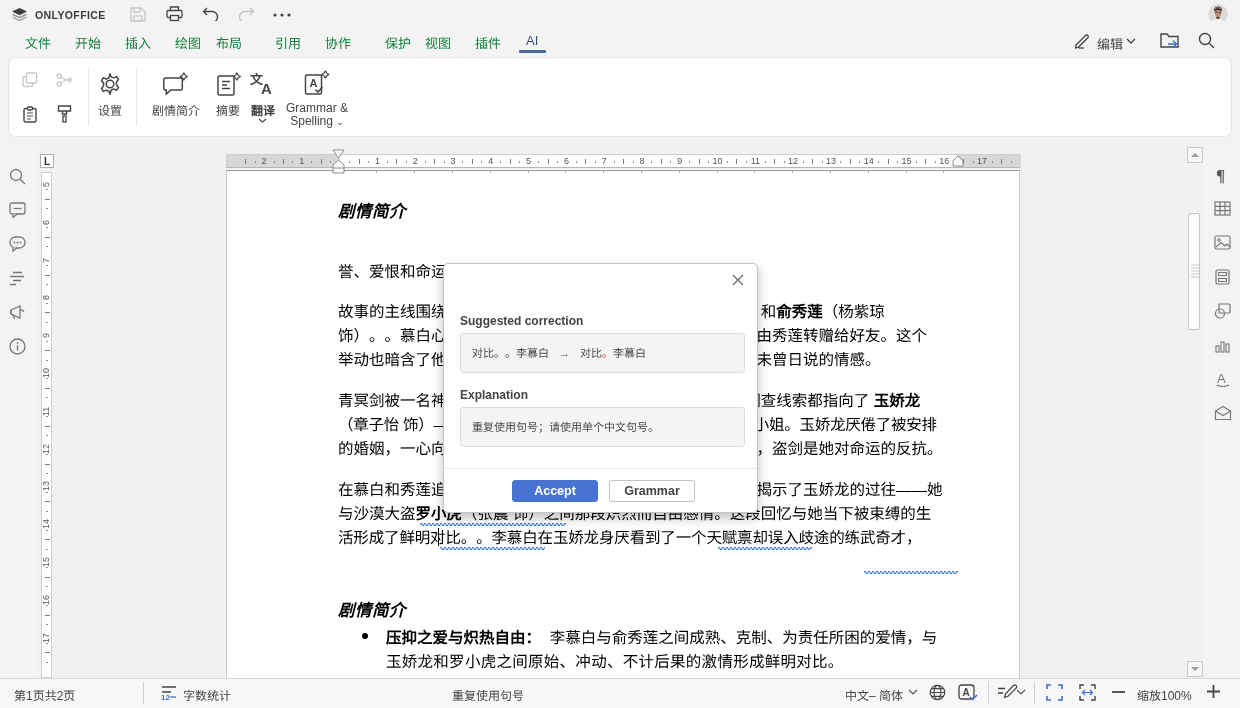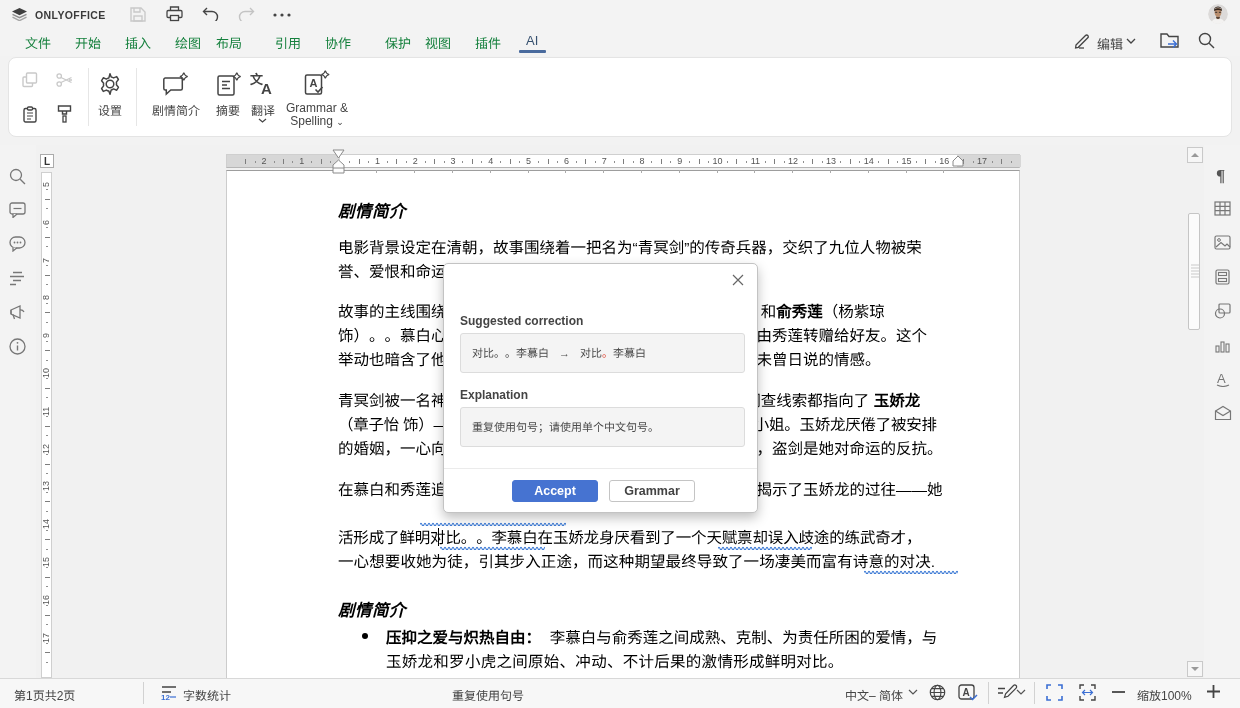--- a/index.html
+++ b/index.html
@@ -169,21 +169,21 @@
 <svg class="abs " style="left:216px;top:72px;" width="26" height="24" viewBox="0 0 26 24" fill="none">
       <path d="M3 2 h13 a1.5 1.5 0 0 1 1.5 1.5 v16 a1.5 1.5 0 0 1 -1.5 1.5 h-13 a1.5 1.5 0 0 1 -1.5 -1.5 v-16 A1.5 1.5 0 0 1 3 2 Z" stroke="#444" stroke-width="1.5" transform="translate(0.5,2)"></path>
       <path d="M6 9.5 h8 M6 13 h5 M6 16.5 h8" stroke="#444" stroke-width="1.4"></path>
       <path d="M20.8 0.6 Q21.6 3.7 24.7 4.5 Q21.6 5.3 20.8 8.4 Q20 5.3 16.9 4.5 Q20 3.7 20.8 0.6 Z" fill="#fff" stroke="#444" stroke-width="1.15"></path>
     </svg>
 <div class="tblbl" style="left:204px;top:101px;width:48px;">摘要</div>
 <svg class="abs " style="left:250px;top:72px;" width="26" height="24" viewBox="0 0 26 24" fill="none">
       <text x="0" y="12" font-size="13" font-weight="bold" fill="#444" font-family="Liberation Sans">文</text>
       <text x="11" y="22" font-size="15" font-weight="bold" fill="#444" font-family="Liberation Sans">A</text>
     </svg>
-<div class="tblbl" style="left:239px;top:101px;width:48px;">翻译</div>
+<div class="tblbl" style="left:239px;top:101px;width:48px;font-weight:bold;">翻译</div>
 <svg class="abs " style="left:258px;top:118px;" width="9" height="5" viewBox="0 0 9 5" fill="none">
       <path d="M1 1 L4.5 4 L8 1" stroke="#444" stroke-width="1.2"></path>
     </svg>
 <svg class="abs " style="left:303px;top:70px;" width="28" height="26" viewBox="0 0 28 26" fill="none">
       <path d="M3 2 h13 a1.5 1.5 0 0 1 1.5 1.5 v16 a1.5 1.5 0 0 1 -1.5 1.5 h-13 a1.5 1.5 0 0 1 -1.5 -1.5 v-16 A1.5 1.5 0 0 1 3 2 Z" stroke="#444" stroke-width="1.5" transform="translate(1,3)"></path>
       <text x="6.5" y="17" font-size="11" font-weight="bold" fill="#444" font-family="Liberation Sans">A</text>
       <path d="M12.5 19.5 l2.5 2.5 L19.5 17" stroke="#444" stroke-width="1.6" fill="none"></path>
       <g transform="translate(1.5,0)">
         <path d="M20.8 0.6 Q21.6 3.7 24.7 4.5 Q21.6 5.3 20.8 8.4 Q20 5.3 16.9 4.5 Q20 3.7 20.8 0.6 Z" fill="#fff" stroke="#444" stroke-width="1.15"></path>
       </g>
@@ -426,31 +426,30 @@
 <div id="sbup" style="top:147px"><svg width="14" height="14" viewBox="0 0 14 14">
         <path d="M3 9 L7 5 L11 9 Z" fill="#999"></path>
       </svg></div>
 <div id="sbthumb"><svg width="12" height="14" viewBox="0 0 12 14" style="margin-top:50px">
         <path d="M2 1 h8 M2 4 h8 M2 7 h8 M2 10 h8 M2 13 h8" stroke="#c9c9c9"></path>
       </svg></div>
 <div id="sbdn" style="top:661px"><svg width="14" height="14" viewBox="0 0 14 14">
         <path d="M3 5 L7 9 L11 5 Z" fill="#999"></path>
       </svg></div>
 <div class="dl" style="left:338px;top:201px;font-size:16.5px;letter-spacing:0.5px;font-weight:bold;font-style:italic;"><span style="font-family:'Liberation Serif',serif">剧情简介</span></div>
-    <div class="dl" style="left:338px;top:238px;font-size:15.5px;">电影背景设定在清朝，故事围绕着一把名为“青冥剑”的传奇兵器，交织了九位人物被荣</div>
     <div class="dl" style="left:338px;top:262px;font-size:15.5px;">誉、爱恨和命运的纠葛交织的江湖故事。</div>
     <div class="dl" style="left:338px;top:302px;font-size:15.5px;">故事的主线围绕一代大侠武当派剑术宗师李慕白（周润发 饰）和<b>俞秀莲</b>（杨紫琼</div>
     <div class="dl" style="left:338px;top:326px;font-size:15.5px;">饰）。。慕白心灰意冷，决定退出江湖，托人将青冥剑转交再由秀莲转赠给好友。这个</div>
     <div class="dl" style="left:338px;top:350px;font-size:15.5px;">举动也暗含了他对秀莲深藏于心底多年、却始终隐忍克制而从未曾日说的情感。</div>
     <div class="dl" style="left:338px;top:391px;font-size:15.5px;">青冥剑被一名神秘的蒙面飞贼突然盗走，而此后几乎所有的 调查线索都指向了 <b>玉娇龙</b></div>
     <div class="dl" style="left:338px;top:415px;font-size:15.5px;letter-spacing:-0.25px;">（章子怡 饰）——一位即将出嫁九门提督府中的大家闺秀千金小姐。玉娇龙厌倦了被安排</div>
     <div class="dl" style="left:338px;top:439px;font-size:15.5px;">的婚姻，一心向往着无拘无束、快意自由自在的江湖豪侠生活，盗剑是她对命运的反抗。</div>
     <div class="dl" style="left:338px;top:480px;font-size:15.5px;">在慕白和秀莲追查青冥宝剑下落的过程当中，一段尘封的往事揭示了玉娇龙的过往——她</div>
+    <div class="dl" style="left:338px;top:504px;font-size:15.5px;">与沙漠大盗<b>罗小虎</b>（张震 饰）之间那段炽烈而自由感情。这段回忆与她当下被束缚的生</div>
     <div class="dl" style="left:338px;top:528px;font-size:15.5px;letter-spacing:-0.15px;">活形成了鲜明对比。。李慕白在玉娇龙身厌看到了一个天赋禀却误入歧途的练武奇才，</div>
-    <div class="dl" style="left:338px;top:552px;font-size:15.5px;letter-spacing:0.1px;">一心想要收她为徒，引其步入正途，而这种期望最终导致了一场凄美而富有诗意的对决.</div>
     <div class="dl" style="left:338px;top:600px;font-size:16.5px;letter-spacing:0.5px;font-weight:bold;font-style:italic;"><span style="font-family:'Liberation Serif',serif">剧情简介</span></div>
     <div class="abs" style="left:362px;top:633px;width:6px;height:6px;border-radius:50%;background:#000"></div>
     <div class="dl" style="left:386px;top:628px;font-size:15.5px;"><b>压抑之爱与炽热自由：</b>&nbsp; 李慕白与俞秀莲之间成熟、克制、为责任所困的爱情，与</div>
     <div class="dl" style="left:386px;top:652px;font-size:15.5px;letter-spacing:0.28px;">玉娇龙和罗小虎之间原始、冲动、不计后果的激情形成鲜明对比。</div>
 <svg class="sq" style="left:420px;top:520.5px" width="146" height="5" viewBox="0 0 146 5">
       <path d="M0 3.6 q1 -2.6 2 0 q1 2.6 2 0 q1 -2.6 2 0 q1 2.6 2 0 q1 -2.6 2 0 q1 2.6 2 0 q1 -2.6 2 0 q1 2.6 2 0 q1 -2.6 2 0 q1 2.6 2 0 q1 -2.6 2 0 q1 2.6 2 0 q1 -2.6 2 0 q1 2.6 2 0 q1 -2.6 2 0 q1 2.6 2 0 q1 -2.6 2 0 q1 2.6 2 0 q1 -2.6 2 0 q1 2.6 2 0 q1 -2.6 2 0 q1 2.6 2 0 q1 -2.6 2 0 q1 2.6 2 0 q1 -2.6 2 0 q1 2.6 2 0 q1 -2.6 2 0 q1 2.6 2 0 q1 -2.6 2 0 q1 2.6 2 0 q1 -2.6 2 0 q1 2.6 2 0 q1 -2.6 2 0 q1 2.6 2 0 q1 -2.6 2 0 q1 2.6 2 0 q1 -2.6 2 0 q1 2.6 2 0 q1 -2.6 2 0 q1 2.6 2 0 q1 -2.6 2 0 q1 2.6 2 0 q1 -2.6 2 0 q1 2.6 2 0 q1 -2.6 2 0 q1 2.6 2 0 q1 -2.6 2 0 q1 2.6 2 0 q1 -2.6 2 0 q1 2.6 2 0 q1 -2.6 2 0 q1 2.6 2 0 q1 -2.6 2 0 q1 2.6 2 0 q1 -2.6 2 0 q1 2.6 2 0 q1 -2.6 2 0 q1 2.6 2 0 q1 -2.6 2 0 q1 2.6 2 0 q1 -2.6 2 0 q1 2.6 2 0 q1 -2.6 2 0 q1 2.6 2 0 q1 -2.6 2 0 q1 2.6 2 0 q1 -2.6 2 0 q1 2.6 2 0 q1 -2.6 2 0 q1 2.6 2 0 q1 -2.6 2 0 q1 2.6 2 0 q1 -2.6 2 0 q1 2.6 2 0" fill="none" stroke="#3575d3" stroke-width="1.1"></path>
     </svg>
 <svg class="sq" style="left:440px;top:545px" width="105" height="5" viewBox="0 0 105 5">
       <path d="M0 3.6 q1 -2.6 2 0 q1 2.6 2 0 q1 -2.6 2 0 q1 2.6 2 0 q1 -2.6 2 0 q1 2.6 2 0 q1 -2.6 2 0 q1 2.6 2 0 q1 -2.6 2 0 q1 2.6 2 0 q1 -2.6 2 0 q1 2.6 2 0 q1 -2.6 2 0 q1 2.6 2 0 q1 -2.6 2 0 q1 2.6 2 0 q1 -2.6 2 0 q1 2.6 2 0 q1 -2.6 2 0 q1 2.6 2 0 q1 -2.6 2 0 q1 2.6 2 0 q1 -2.6 2 0 q1 2.6 2 0 q1 -2.6 2 0 q1 2.6 2 0 q1 -2.6 2 0 q1 2.6 2 0 q1 -2.6 2 0 q1 2.6 2 0 q1 -2.6 2 0 q1 2.6 2 0 q1 -2.6 2 0 q1 2.6 2 0 q1 -2.6 2 0 q1 2.6 2 0 q1 -2.6 2 0 q1 2.6 2 0 q1 -2.6 2 0 q1 2.6 2 0 q1 -2.6 2 0 q1 2.6 2 0 q1 -2.6 2 0 q1 2.6 2 0 q1 -2.6 2 0 q1 2.6 2 0 q1 -2.6 2 0 q1 2.6 2 0 q1 -2.6 2 0 q1 2.6 2 0 q1 -2.6 2 0 q1 2.6 2 0 q1 -2.6 2 0 q1 2.6 2 0" fill="none" stroke="#3575d3" stroke-width="1.1"></path>
     </svg>

